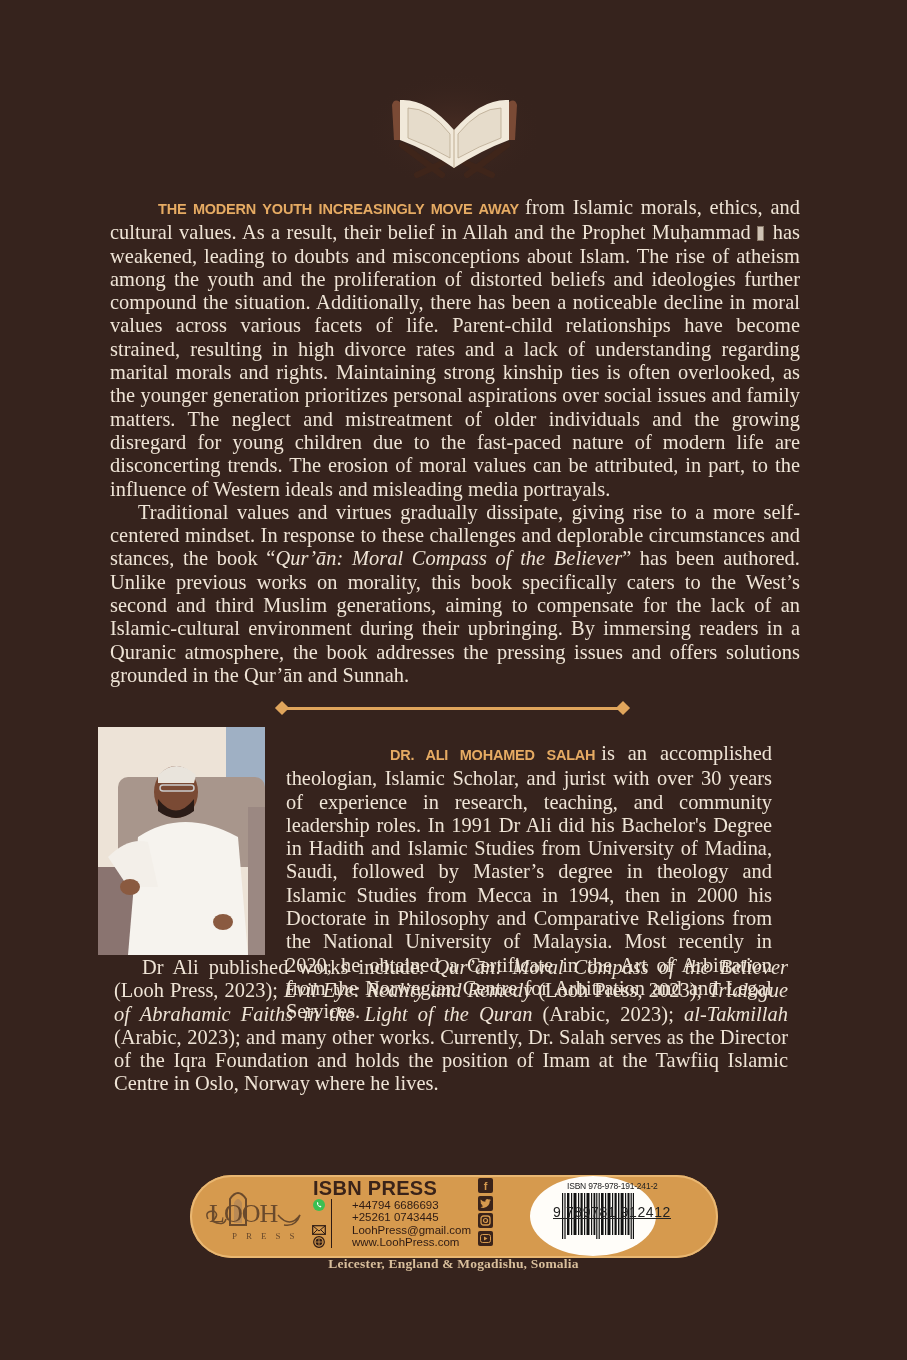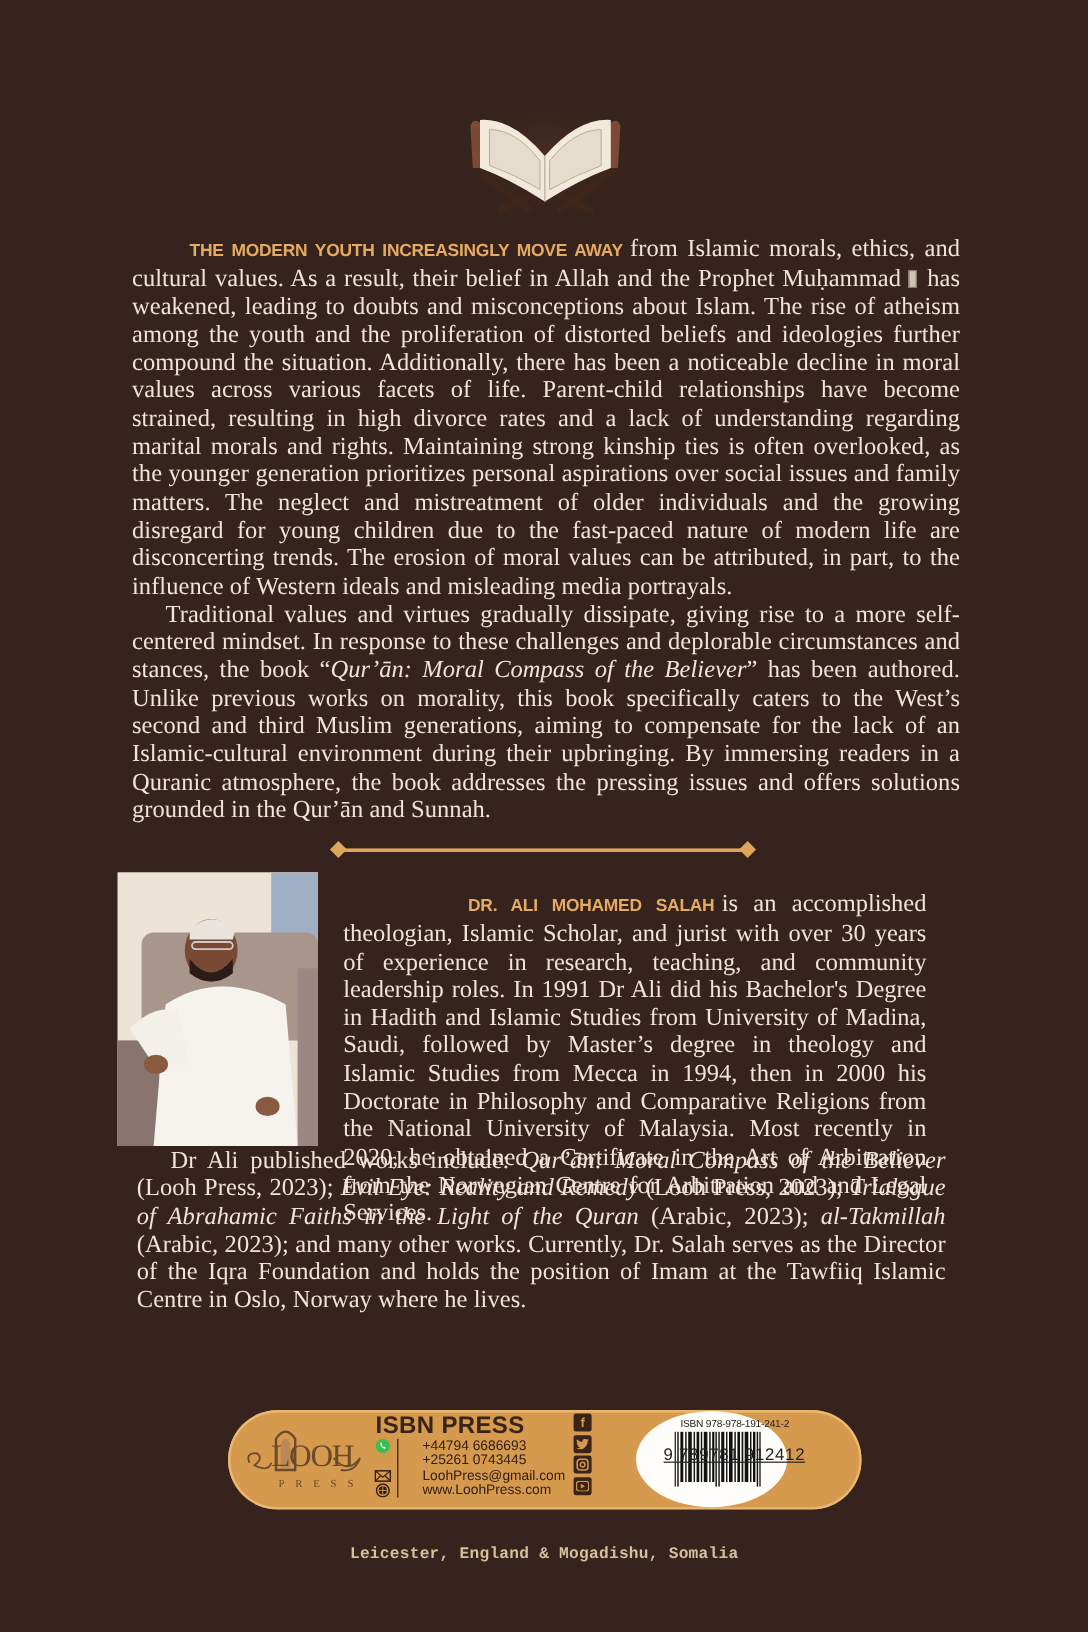--- a/index.html
+++ b/index.html
@@ -56,21 +56,21 @@
   .bio-second p { text-indent: 28px; margin-left: 16px; }
   .press-band {
     position: absolute; left: 190px; top: 1175px; width: 528px; height: 83px;
     background: #d69a4e; border-radius: 42px;
     box-shadow: inset 0 0 0 2px #e9b772;
   }
   .logo-wrap {
     position: absolute; left: 200px; top: 1185px; width: 110px; height: 62px;
   }
   .logo-word {
-    position: absolute; left: 26px; top: 14px; font-size: 26px; color: #6a4a2c;
+    position: absolute; left: 9px; top: 14px; font-size: 26px; color: #6a4a2c;
     letter-spacing: -1px; font-family: "Liberation Serif", serif;
   }
   .logo-press {
     position: absolute; left: 32px; top: 46px; font-size: 9px; letter-spacing: 9px; color: #6a4a2c;
   }
   .press-title {
     position: absolute; left: 313px; top: 1177px; font-family: "Liberation Sans", "DejaVu Sans", sans-serif;
     font-weight: bold; font-size: 20px; color: #3a2319; letter-spacing: 0.3px;
   }
   .contact-rows {
@@ -99,23 +99,22 @@
   }
   .bars {
     position: absolute; left: 562px; top: 1193px; width: 72px; height: 46px;
   }
   .barcode-num {
     position: absolute; left: 553px; top: 1204px; font-family: "Liberation Sans", sans-serif;
     font-size: 14px; color: #222; letter-spacing: 0.6px; text-decoration: underline;
   }
   .location {
     position: absolute; left: 0; right: 0; top: 1256px; text-align: center;
-    font-family: Liberation Mono, monospace; font-weight: bold; font-size: 13.5px; color: #d9bf9c;
+    font-family: Liberation Serif, serif; font-weight: bold; font-size: 13.5px; color: #d9bf9c;
     letter-spacing: 0.2px;
-    margin-top: 32px;
   }
 </style>
 </head>
 <body>
 
 <svg class="quran-art" viewBox="0 0 165 110">
   <defs>
     <radialGradient id="glow" cx="50%" cy="55%" r="55%">
       <stop offset="0%" stop-color="#4a2e24" stop-opacity="0.9"></stop>
       <stop offset="100%" stop-color="#36231d" stop-opacity="0"></stop>

